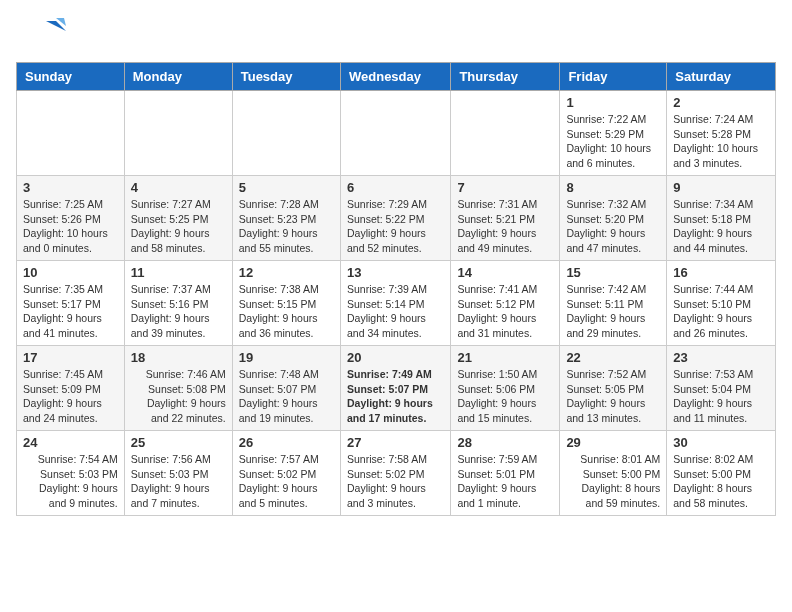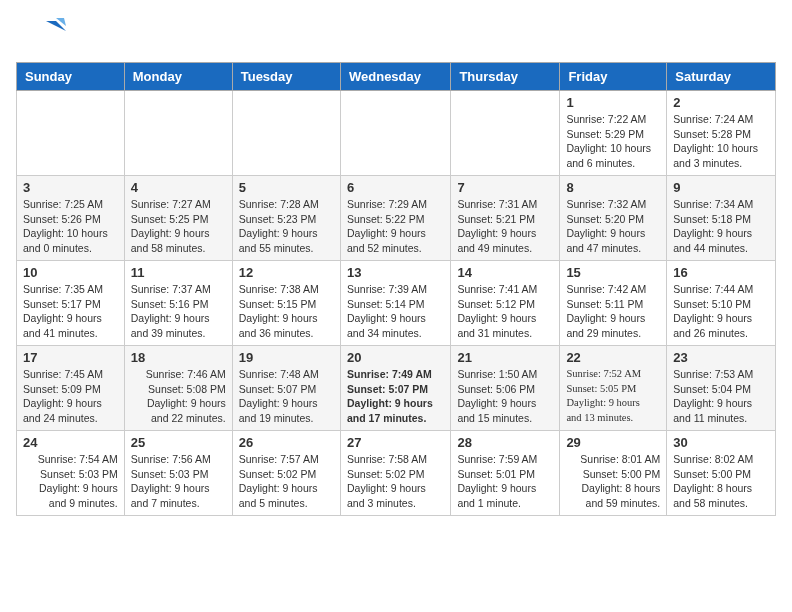--- a/index.html
+++ b/index.html
@@ -256,21 +256,21 @@
         </td>
         <td>
           <span class="day-number">21</span>
           <div class="day-info" style="white-space: pre-line;">Sunrise: 1:50 AM
 Sunset: 5:06 PM
 Daylight: 9 hours
 and 15 minutes.</div>
         </td>
         <td>
           <span class="day-number">22</span>
-          <div class="day-info" style="white-space: pre-line; font-family: Liberation Serif, serif;">Sunrise: 7:52 AM
+          <div class="day-info" style="white-space: pre-line;">Sunrise: 7:52 AM
 Sunset: 5:05 PM
 Daylight: 9 hours
 and 13 minutes.</div>
         </td>
         <td>
           <span class="day-number">23</span>
           <div class="day-info" style="white-space: pre-line;">Sunrise: 7:53 AM
 Sunset: 5:04 PM
 Daylight: 9 hours
 and 11 minutes.</div>

